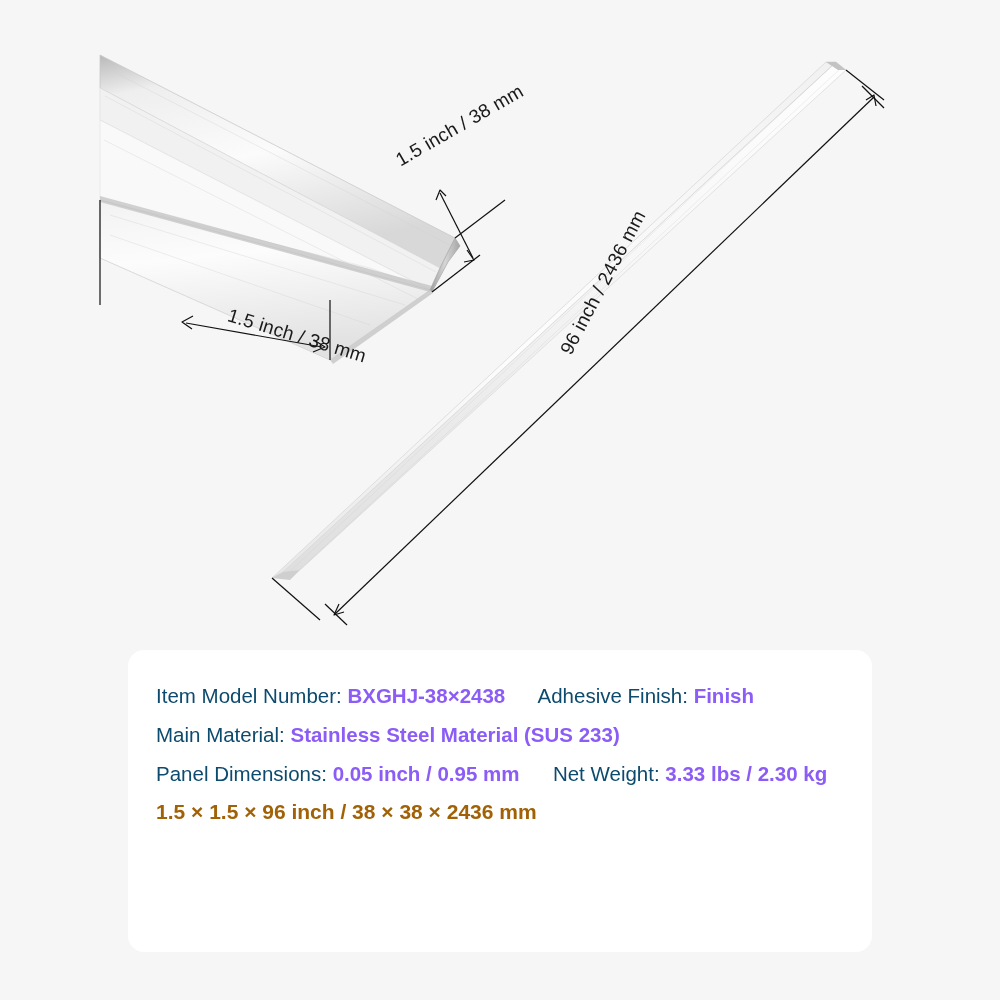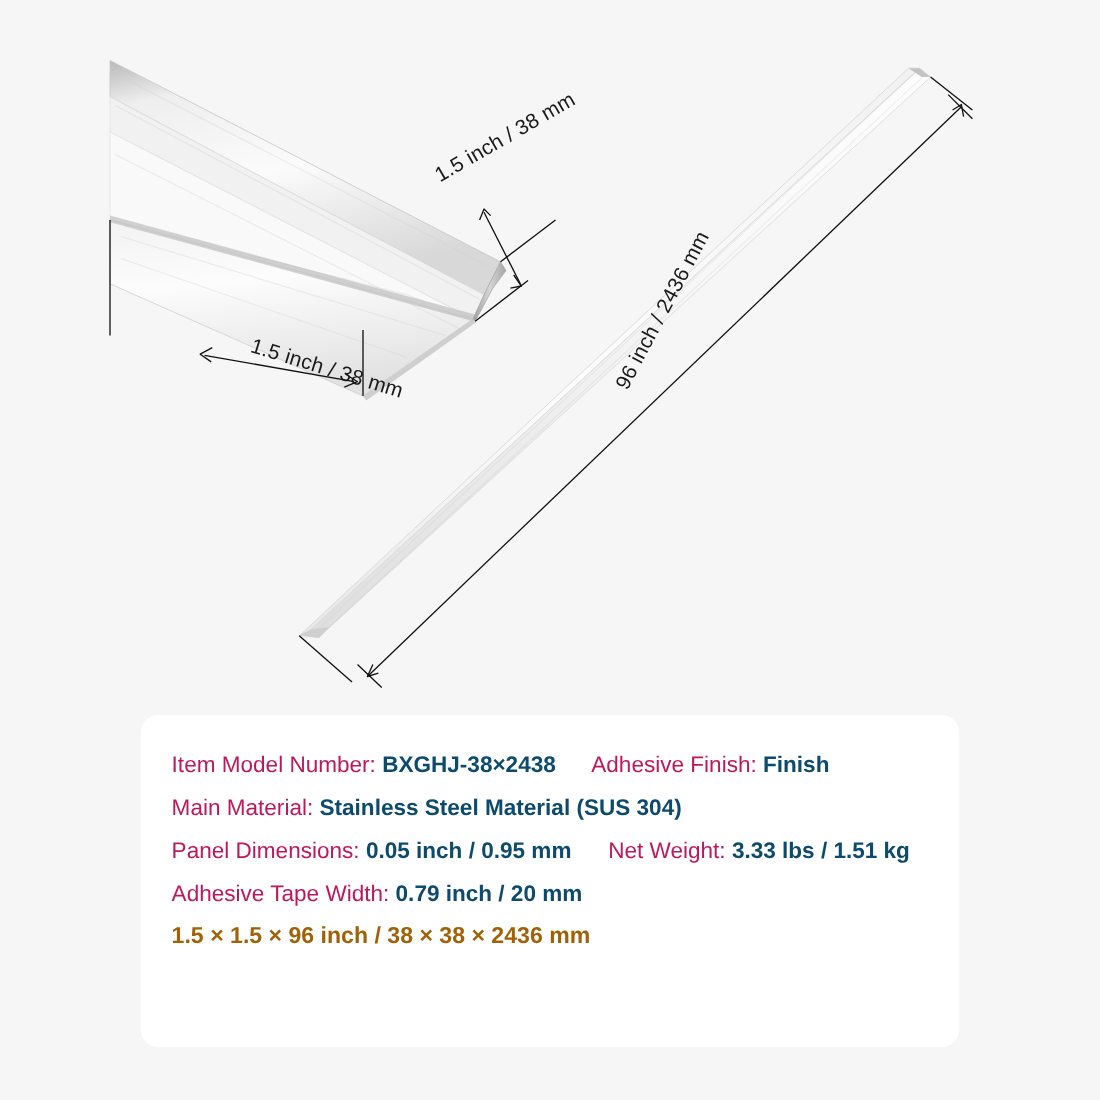--- a/index.html
+++ b/index.html
@@ -78,24 +78,24 @@
   #spec-list {
     padding: 26px 28px 0 28px;
   }
   .spec-row {
     font-size: 20.5px;
     line-height: 39px;
     color: #262626;
     white-space: nowrap;
   }
   .spec-key {
-    color: #be185d;
+    color: #0c4a6e;
   }
   .spec-val {
-    color: #0c4a6e;
+    color: #8b5cf6;
     font-weight: bold;
   }
   .spec-gap {
     display: inline-block;
     width: 22px;
   }
   .spec-row.dims-line {
     line-height: 36px;
   }
   .dims-value {
@@ -223,35 +223,31 @@
       <div class="spec-row">
         <span class="spec-key">Item Model Number:</span>
         <span class="spec-val">BXGHJ-38×2438</span>
         <span class="spec-gap"></span>
         <span class="spec-key">Adhesive Finish:</span>
         <span class="spec-val">Finish</span>
       </div>
 
       <div class="spec-row">
         <span class="spec-key">Main Material:</span>
-        <span class="spec-val">Stainless Steel Material (SUS 304)</span>
+        <span class="spec-val">Stainless Steel Material (SUS 233)</span>
       </div>
 
       <div class="spec-row">
         <span class="spec-key">Panel Dimensions:</span>
         <span class="spec-val">0.05 inch / 0.95 mm</span>
         <span class="spec-gap"></span>
         <span class="spec-key">Net Weight:</span>
-        <span class="spec-val">3.33 lbs / 1.51 kg</span>
+        <span class="spec-val">3.33 lbs / 2.30 kg</span>
       </div>
 
-      <div class="spec-row">
-        <span class="spec-key">Adhesive Tape Width:</span>
-        <span class="spec-val">0.79 inch / 20 mm</span>
-      </div>
 
 
       <div class="dims-value">1.5 × 1.5 × 96 inch /  38 × 38 × 2436 mm</div>
 
     </div>
   </div>
 
 </div>
 
 </body></html>

